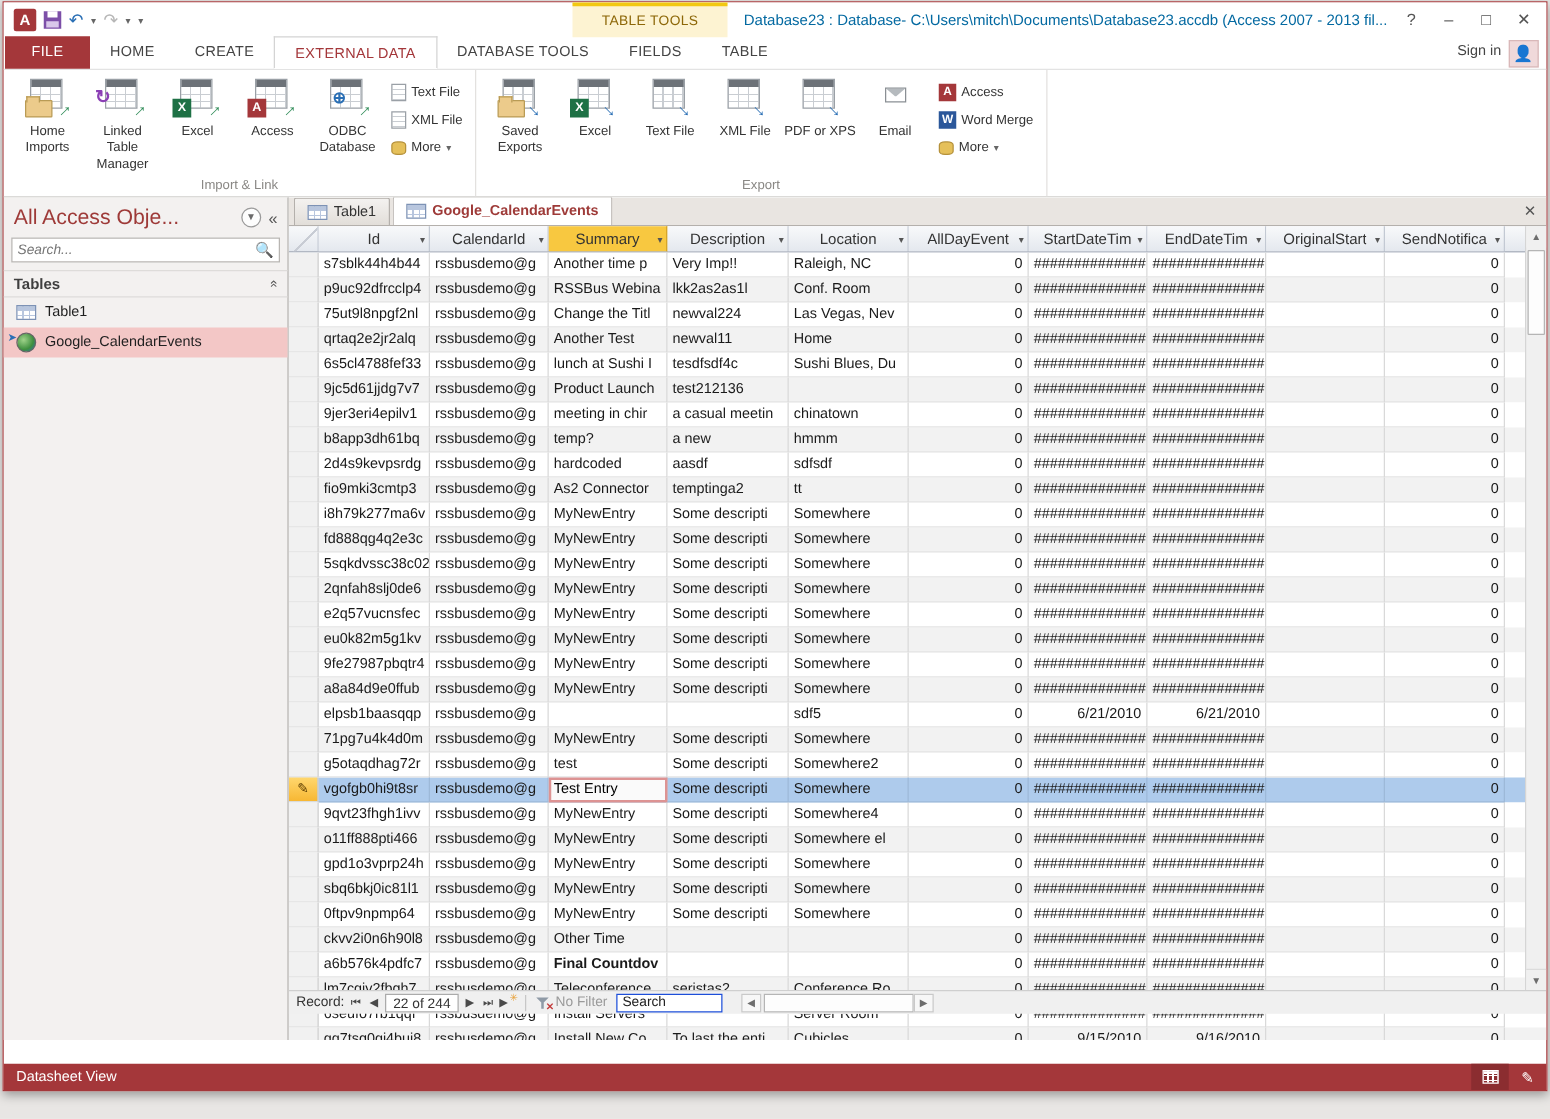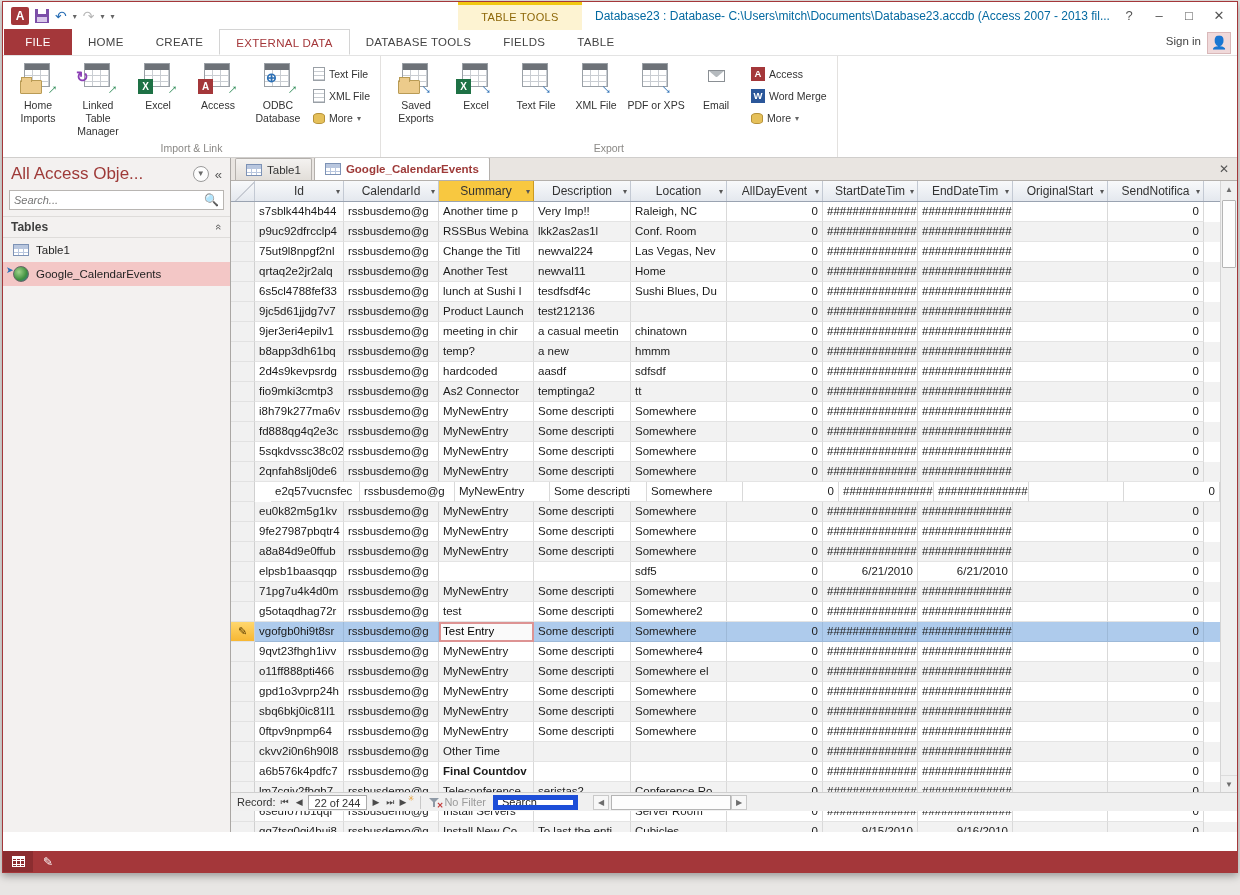--- a/index.html
+++ b/index.html
@@ -129,21 +129,21 @@
   .recbtn { color:#4a4a4a; font-size:9px; padding:0 2px; }
   .rec-pos { background:#fff; border:1px solid #ababab; height:15px; line-height:14px; padding:0 6px; font-size:11px; }
   .rec-new { position:relative; color:#4a4a4a; font-size:9px; padding-right:6px; }
   .rec-new .star { position:absolute; right:-2px; top:-3px; color:#e8a33d; font-size:8px; }
   .vsep { width:1px; height:13px; background:#c7c7c7; margin:0 5px; }
   .nofilter { display:flex; align-items:center; gap:4px; color:#9a9a9a; }
   .funnel { position:relative; width:11px; height:11px; }
   .funnel:before { content:""; position:absolute; top:1px; left:0; border-left:5px solid transparent; border-right:5px solid transparent; border-top:5px solid #8f9aa6; }
   .funnel:after { content:""; position:absolute; top:5px; left:4px; width:2px; height:5px; background:#8f9aa6; }
   .funnel .fx { position:absolute; right:-3px; bottom:-2px; color:#c23b3b; font-size:8px; font-weight:bold; }
-  .searchbox { background:#fff; border:5px solid #1d4ed8; height:15px; width:85px; font-size:11px; padding:0 4px; line-height:14px; color:#222; margin-left:4px; }
+  .searchbox { background:#fff; border:1px solid #1d4ed8; height:15px; width:85px; font-size:11px; padding:0 4px; line-height:14px; color:#222; margin-left:4px; }
   .hscroll { display:flex; align-items:center; margin-left:12px; flex:1; height:100%; background:#f0f0f0; }
   .hs-btn { width:16px; height:15px; background:#f7f7f7; border:1px solid #c9c9c9; color:#6d6d6d; font-size:8px; text-align:center; line-height:13px; }
   .hs-thumb { width:120px; height:15px; background:#fdfdfd; border:1px solid #b5b5b5; margin-left:2px; }
   .hs-track { flex:1; }
 
   
   .statusbar { position:absolute; left:0; right:0; bottom:0; height:21px; background:#a4373a; color:#fff; display:flex; align-items:center; font-size:11.5px; }
   .statusbar .stext { padding-left:10px; flex:1; }
   .sb-btn { width:30px; height:21px; display:flex; align-items:center; justify-content:center; }
   .sb-btn.active { background:#8b2d30; }
@@ -584,21 +584,21 @@
               <div class="dcell" style="width: 97px;">Some descripti</div>
               <div class="dcell" style="width: 96px;">Somewhere</div>
               <div class="dcell num" style="width: 96px;">0</div>
               <div class="dcell" style="width: 95px;">##############</div>
               <div class="dcell" style="width: 95px;">##############</div>
               <div class="dcell" style="width: 95px;"></div>
               <div class="dcell num" style="width: 96px;">0</div>
             </div>
             <div class="drow">
               <div class="rowsel"></div>
-              <div class="dcell" style="width: 89px; margin-left: 16px;">e2q57vucnsfec</div>
+              <div class="dcell" style="width: 89px;">e2q57vucnsfec</div>
               <div class="dcell" style="width: 95px;">rssbusdemo@g</div>
               <div class="dcell" style="width: 95px;">MyNewEntry</div>
               <div class="dcell" style="width: 97px;">Some descripti</div>
               <div class="dcell" style="width: 96px;">Somewhere</div>
               <div class="dcell num" style="width: 96px;">0</div>
               <div class="dcell" style="width: 95px;">##############</div>
               <div class="dcell" style="width: 95px;">##############</div>
               <div class="dcell" style="width: 95px;"></div>
               <div class="dcell num" style="width: 96px;">0</div>
             </div>
@@ -852,20 +852,21 @@
       </div>
       <div class="vscroll" style="bottom:40px;">
         <div class="btn up">▲</div>
         <div class="thumb"></div>
         <div class="btn down">▼</div>
       </div>
     </div>
   </div>
 
   <div class="statusbar">
+    <div class="stext">Datasheet View</div>
     <div class="sb-btn active">
         <div class="sb-grid"></div>
       </div>
     <div class="sb-btn">
         <span class="sb-design">✎</span>
       </div>
   </div>
 </div>
 
 </body></html>

